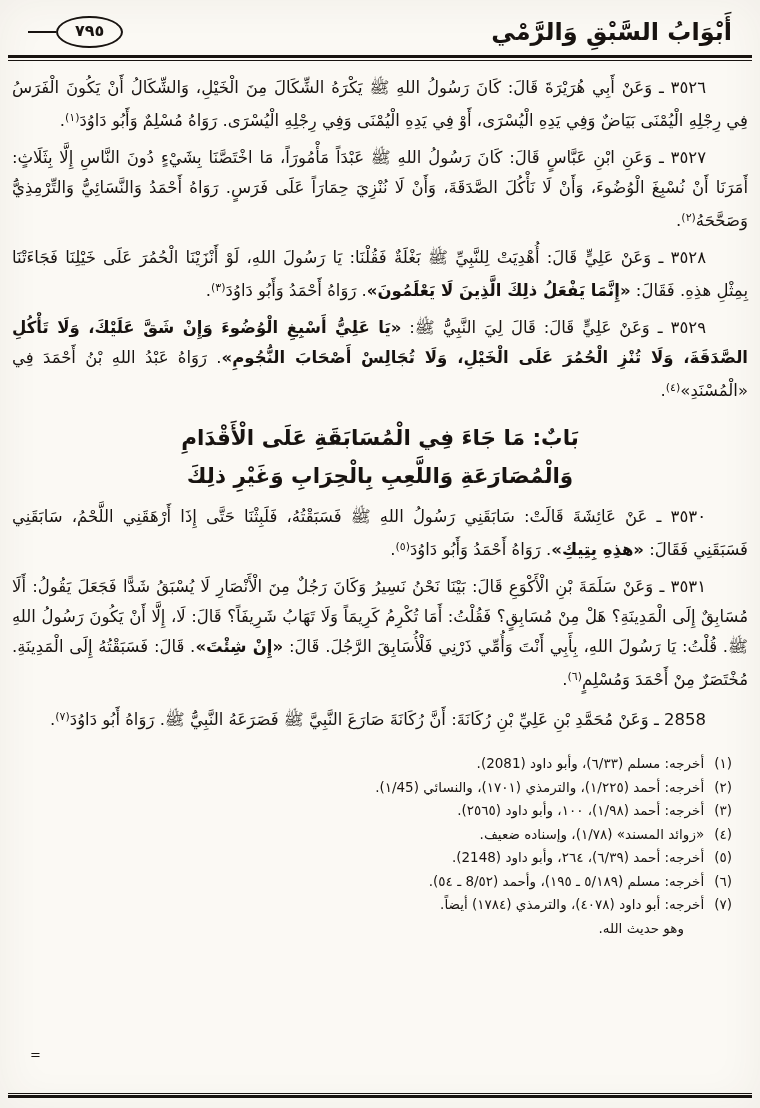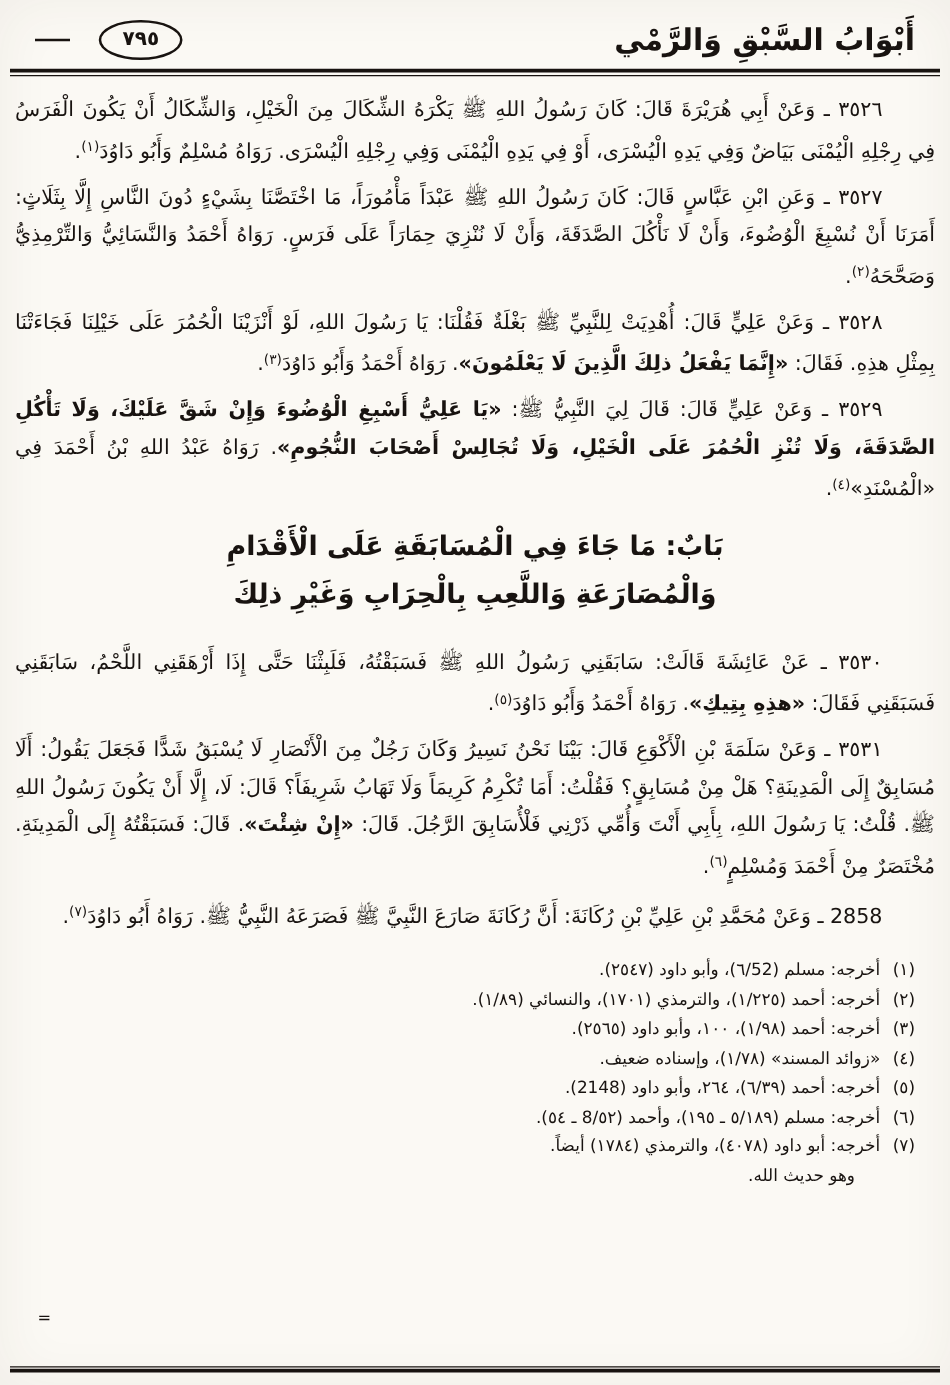--- a/index.html
+++ b/index.html
@@ -8,34 +8,34 @@
   body { background:var(--paper); }
   .page {
     position:relative; width:760px; height:1108px; margin:0 auto;
     background:var(--paper); color:var(--ink);
     font-family:"DejaVu Sans", sans-serif;
     overflow:hidden;
     box-shadow: inset 0 0 45px rgba(60,50,30,0.06);
   }
   .header-row { display:flex; align-items:center; justify-content:space-between; padding:16px 28px 7px; }
   .chapter-title { font-weight:bold; font-size:24px; letter-spacing:0.2px; }
-  .pagenum-group { display:flex; align-items:center; gap:23px;justify-content:flex-end; }
+  .pagenum-group { display:flex; align-items:center; gap:0;justify-content:flex-end; }
   .pagenum-oval {
     display:inline-block; border:2px solid var(--ink); border-radius:50%;
     padding:2px 17px 4px; font-weight:bold; font-size:16px; line-height:1.4;
   }
   .pagenum-dash { width:28px; height:2px; background:var(--ink); }
   .rule-top { margin:0 8px; height:6px; border-top:3px solid var(--ink); border-bottom:1px solid var(--ink); }
   .rule-bottom { position:absolute; left:8px; right:8px; bottom:10px; height:5px; border-top:1px solid var(--ink); border-bottom:3px solid var(--ink); }
   .main { padding:12px 12px 0; font-size:16.5px; line-height:30px; text-align:justify; }
   p.hadith { margin:0 0 7px; text-indent:42px; }
   .plain { font-weight:normal; }
   .quote { font-weight:bold; }
   .fnref { font-size:11px; vertical-align:5px; font-weight:normal; }
-  .bab-heading { text-align:center; font-weight:bold; font-size:21.5px; line-height:38px; margin:13px 0 20px; text-indent:0; }
+  .bab-heading { text-align:center; font-weight:bold; font-size:21.5px; line-height:38px; margin:13px 0 7px; text-indent:0; }
   .bab-line { display:block; }
   .footnotes { padding:10px 28px 0; font-size:13.5px; line-height:23.5px; }
   .footnote-row { display:flex; gap:10px; align-items:baseline; }
   .fn-num { flex:0 0 auto; }
   .fn-extra { padding-right:48px; }
   .margin-mark { position:absolute; left:30px; bottom:46px; font-size:13px; }
 </style>
 </head>
 <body>
 
@@ -61,25 +61,25 @@
         <span class="bab-line">وَالْمُصَارَعَةِ وَاللَّعِبِ بِالْحِرَابِ وَغَيْرِ ذلِكَ</span>
       </div>
       <p class="hadith"><span class="plain">٣٥٣٠ ـ عَنْ عَائِشَةَ قَالَتْ: سَابَقَنِي رَسُولُ اللهِ ﷺ فَسَبَقْتُهُ، فَلَبِثْنَا حَتَّى إِذَا أَرْهَقَنِي اللَّحْمُ، سَابَقَنِي فَسَبَقَنِي فَقَالَ: </span><span class="quote">«هذِهِ بِتِيكِ»</span><span class="plain">. رَوَاهُ أَحْمَدُ وَأَبُو دَاوُدَ</span><span class="fnref">(٥)</span><span class="plain">.</span></p>
       <p class="hadith"><span class="plain">٣٥٣١ ـ وَعَنْ سَلَمَةَ بْنِ الْأَكْوَعِ قَالَ: بَيْنَا نَحْنُ نَسِيرُ وَكَانَ رَجُلٌ مِنَ الْأَنْصَارِ لَا يُسْبَقُ شَدًّا فَجَعَلَ يَقُولُ: أَلَا مُسَابِقٌ إِلَى الْمَدِينَةِ؟ هَلْ مِنْ مُسَابِقٍ؟ فَقُلْتُ: أَمَا تُكْرِمُ كَرِيمَاً وَلَا تَهَابُ شَرِيفَاً؟ قَالَ: لَا، إِلَّا أَنْ يَكُونَ رَسُولُ اللهِ ﷺ. قُلْتُ: يَا رَسُولَ اللهِ، بِأَبِي أَنْتَ وَأُمِّي ذَرْنِي فَلْأُسَابِقَ الرَّجُلَ. قَالَ: </span><span class="quote">«إِنْ شِئْتَ»</span><span class="plain">. قَالَ: فَسَبَقْتُهُ إِلَى الْمَدِينَةِ. مُخْتَصَرٌ مِنْ أَحْمَدَ وَمُسْلِمٍ</span><span class="fnref">(٦)</span><span class="plain">.</span></p>
       <p class="hadith"><span class="plain">2858 ـ وَعَنْ مُحَمَّدِ بْنِ عَلِيِّ بْنِ رُكَانَةَ: أَنَّ رُكَانَةَ صَارَعَ النَّبِيَّ ﷺ فَصَرَعَهُ النَّبِيُّ ﷺ. رَوَاهُ أَبُو دَاوُدَ</span><span class="fnref">(٧)</span><span class="plain">.</span></p>
     </main>
 
   <section class="footnotes" id="footnotes-root">
       <div class="footnote-row">
         <span class="fn-num">(١)</span>
-        <span class="fn-text">أخرجه: مسلم (٦/52)، وأبو داود (٢٥٤٧).</span>
+        <span class="fn-text">أخرجه: مسلم (٦/٣٣)، وأبو داود (2081).</span>
       </div>
       <div class="footnote-row">
         <span class="fn-num">(٢)</span>
-        <span class="fn-text">أخرجه: أحمد (١/٢٢٥)، والترمذي (١٧٠١)، والنسائي (١/٨٩).</span>
+        <span class="fn-text">أخرجه: أحمد (١/٢٢٥)، والترمذي (١٧٠١)، والنسائي (١/45).</span>
       </div>
       <div class="footnote-row">
         <span class="fn-num">(٣)</span>
         <span class="fn-text">أخرجه: أحمد (١/٩٨)، ١٠٠، وأبو داود (٢٥٦٥).</span>
       </div>
       <div class="footnote-row">
         <span class="fn-num">(٤)</span>
         <span class="fn-text">«زوائد المسند» (١/٧٨)، وإسناده ضعيف.</span>
       </div>
       <div class="footnote-row">

